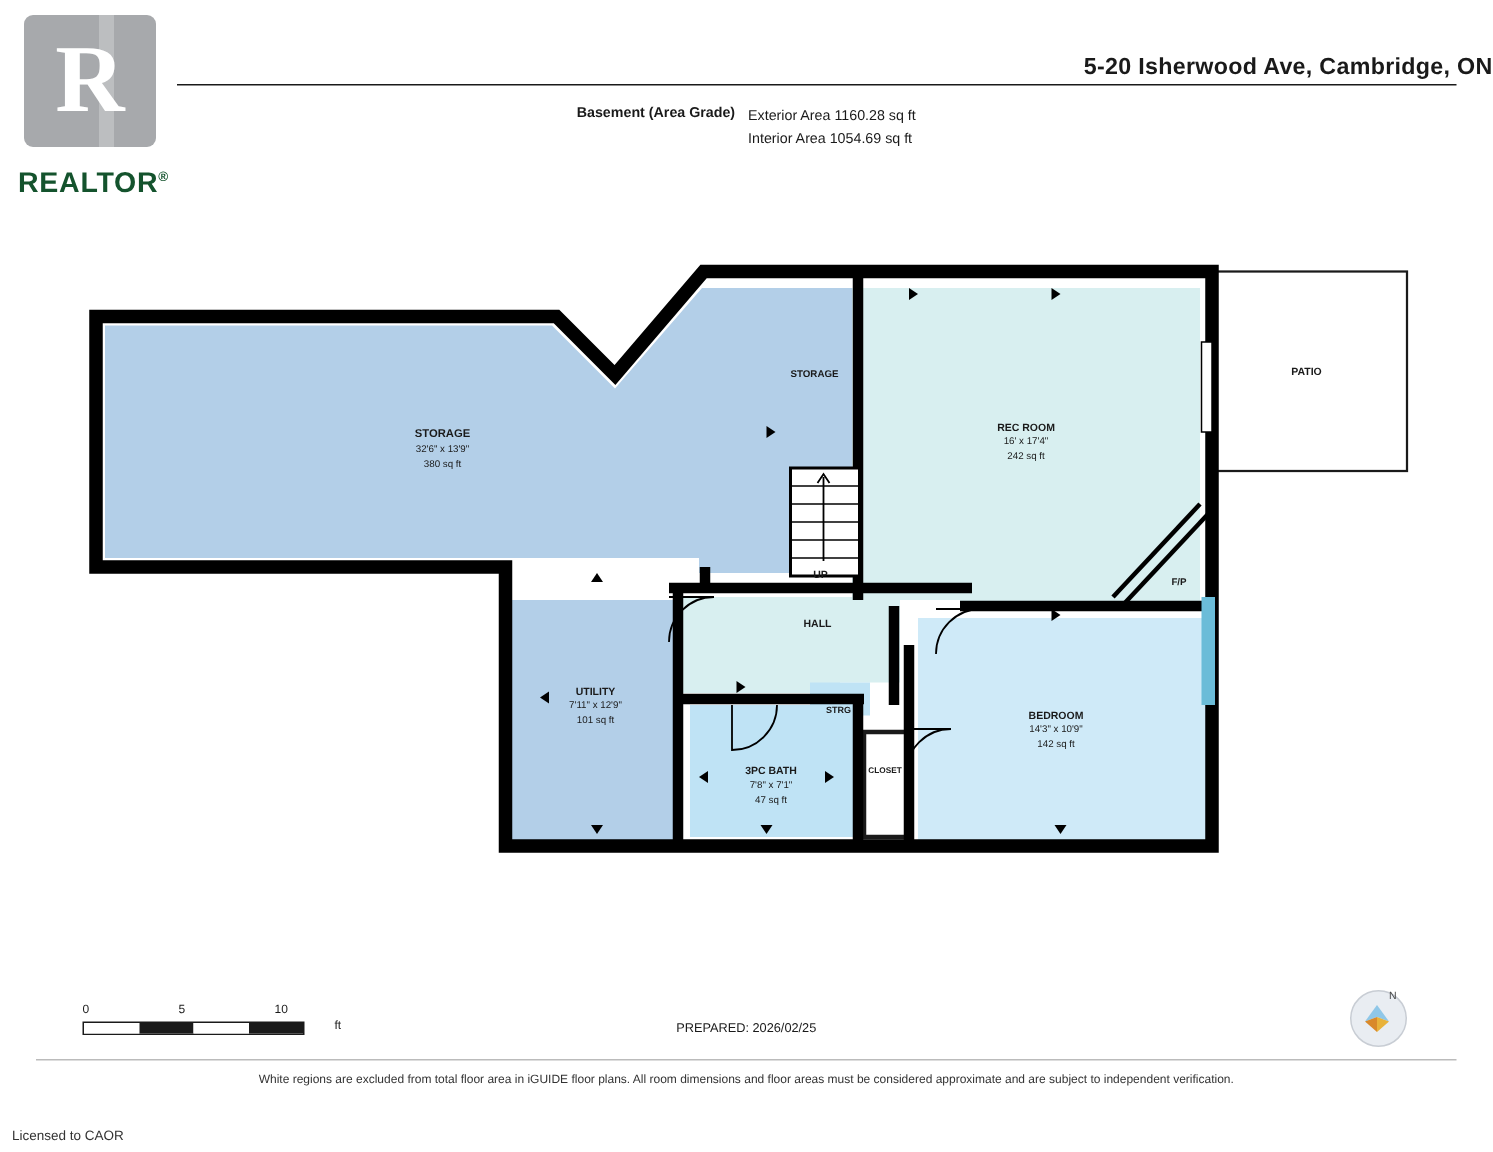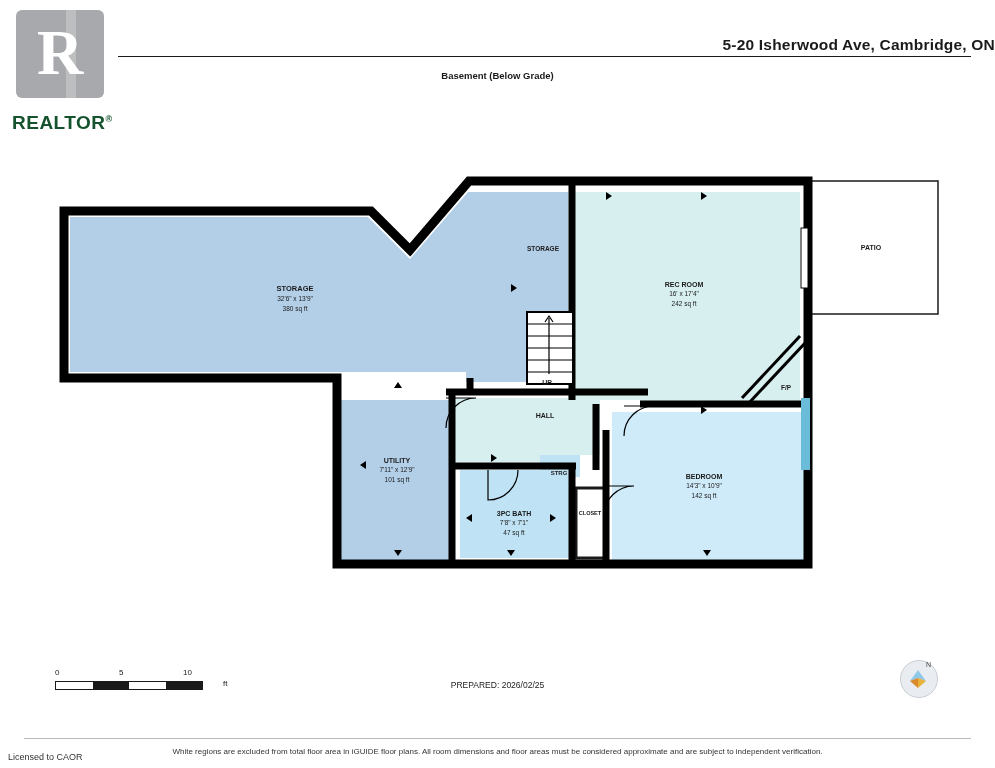--- a/index.html
+++ b/index.html
@@ -182,21 +182,20 @@
   .disclaimer {
     position: absolute;
     left: 24px;
     right: 24px;
     top: 706px;
     border-top: 1px solid #bbbbbb;
     padding-top: 8px;
     text-align: center;
     font-size: 8px;
     color: #333333;
-    margin-top: 32px;
   }
   .licensed {
     position: absolute;
     left: 8px;
     top: 752px;
     font-size: 9px;
     color: #333333;
   }
 
   
@@ -209,21 +208,25 @@
   <div class="realtor-mark">
     <div class="bar"></div>
     <div class="r-letter">R</div>
   </div>
   <div class="realtor-word"><span>REALTOR</span><sup>®</sup></div>
 </div>
 
 <div class="title-bar"></div>
 <div class="plan-title">5-20 Isherwood Ave, Cambridge, ON</div>
 <div class="level-name">
-  <span>Basement (Below Grade)</span>
+  <span>Basement (Area Grade)</span>
+  <span class="areas">
+    <div>Exterior Area 1160.28 sq ft</div>
+    <div>Interior Area 1054.69 sq ft</div>
+  </span>
 </div>
 
 <svg id="floorplan" width="995" height="768" viewBox="0 0 995 768">
 
   <rect x="808" y="181" width="130" height="133" fill="#ffffff" stroke="#1a1a1a" stroke-width="1.5"></rect>
 
   <polygon points="64,211 370,211 370,207 410,250 470,185 575,185 575,388 470,388 470,378 337,378 337,560 337,560 337,378 337,378 64,378" fill="none"></polygon>
 
   <polygon points="70,217 368,217 410,259 468,192 568,192 568,382 466,382 466,372 332,372 332,372 70,372" fill="#b3cfe8"></polygon>
 

